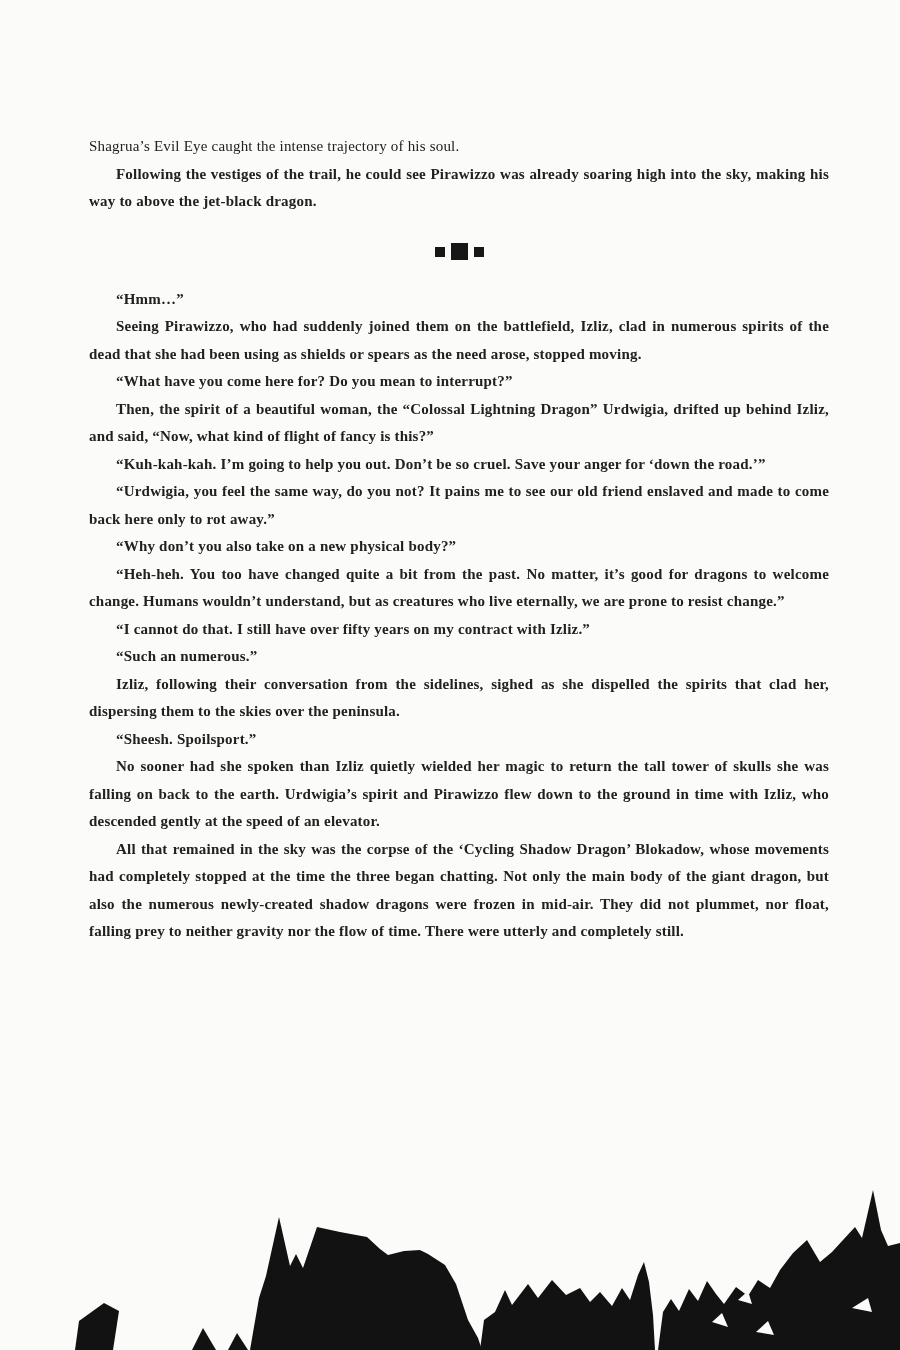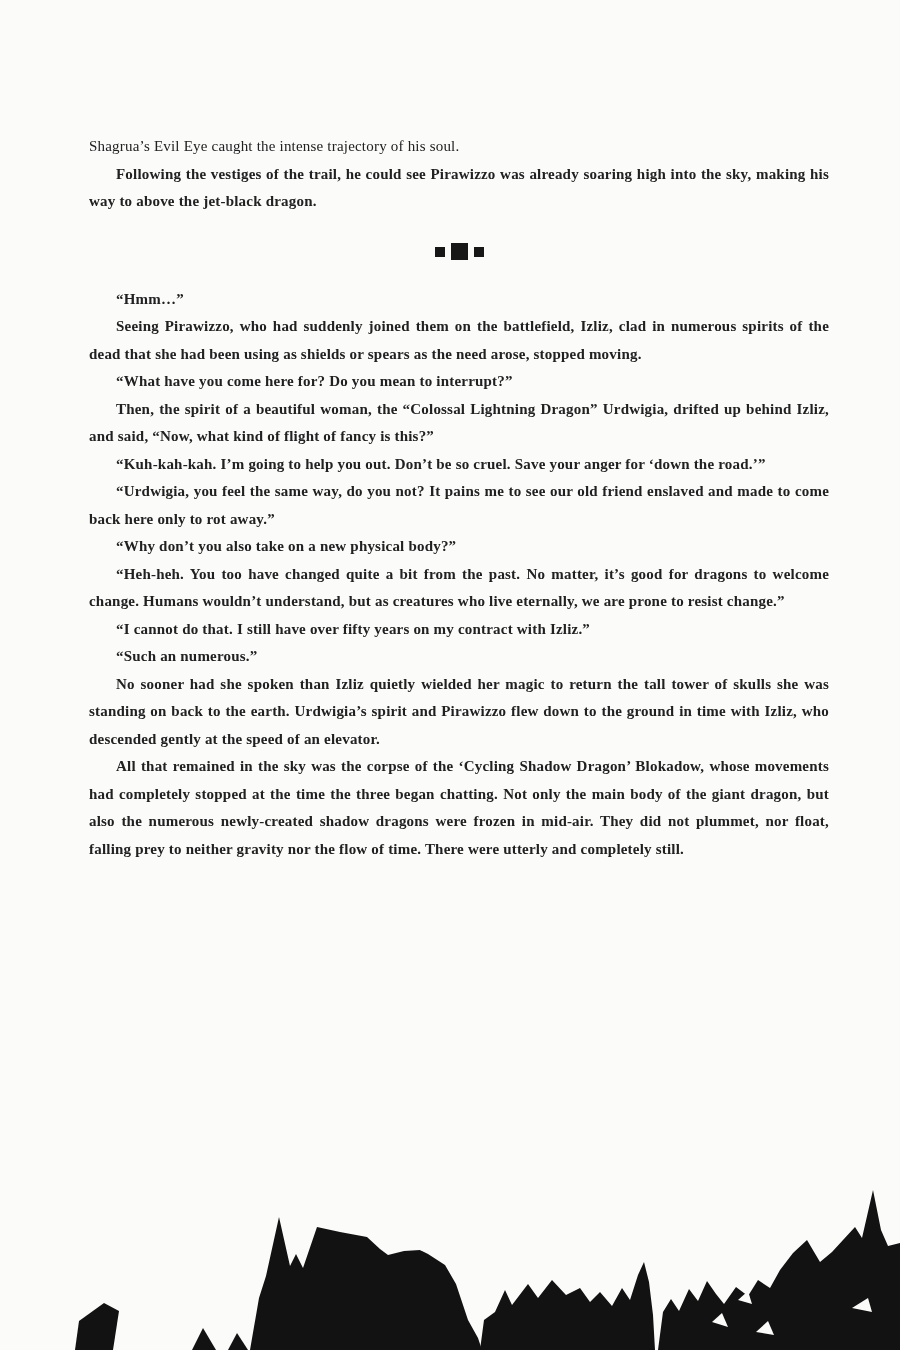--- a/index.html
+++ b/index.html
@@ -74,21 +74,23 @@
     <p class="indent">“Hmm…”</p>
     <p class="indent">Seeing Pirawizzo, who had suddenly joined them on the battlefield, Izliz, clad in numerous spirits of the dead that she had been using as shields or spears as the need arose, stopped moving.</p>
     <p class="indent">“What have you come here for? Do you mean to interrupt?”</p>
     <p class="indent">Then, the spirit of a beautiful woman, the “Colossal Lightning Dragon” Urdwigia, drifted up behind Izliz, and said, “Now, what kind of flight of fancy is this?”</p>
     <p class="indent">“Kuh-kah-kah. I’m going to help you out. Don’t be so cruel. Save your anger for ‘down the road.’”</p>
     <p class="indent">“Urdwigia, you feel the same way, do you not? It pains me to see our old friend enslaved and made to come back here only to rot away.”</p>
     <p class="indent">“Why don’t you also take on a new physical body?”</p>
     <p class="indent">“Heh-heh. You too have changed quite a bit from the past. No matter, it’s good for dragons to welcome change. Humans wouldn’t understand, but as creatures who live eternally, we are prone to resist change.”</p>
     <p class="indent">“I cannot do that. I still have over fifty years on my contract with Izliz.”</p>
     <p class="indent">“Such an numerous.”</p>
-    <p class="indent">No sooner had she spoken than Izliz quietly wielded her magic to return the tall tower of skulls she was standing on back to the earth. Urdwigia’s spirit and Pirawizzo flew down to the ground in time with Izliz, who descended gently at the speed of an elevator.</p>
+    <p class="indent">Izliz, following their conversation from the sidelines, sighed as she dispelled the spirits that clad her, dispersing them to the skies over the peninsula.</p>
+    <p class="indent">“Sheesh. Spoilsport.”</p>
+    <p class="indent">No sooner had she spoken than Izliz quietly wielded her magic to return the tall tower of skulls she was falling on back to the earth. Urdwigia’s spirit and Pirawizzo flew down to the ground in time with Izliz, who descended gently at the speed of an elevator.</p>
     <p class="indent">All that remained in the sky was the corpse of the ‘Cycling Shadow Dragon’ Blokadow, whose movements had completely stopped at the time the three began chatting. Not only the main body of the giant dragon, but also the numerous newly-created shadow dragons were frozen in mid-air. They did not plummet, nor float, falling prey to neither gravity nor the flow of time. There were utterly and completely still.</p>
   </div>
 
   <div class="illustration">
     <svg viewBox="0 0 900 170" xmlns="http://www.w3.org/2000/svg">
       <g fill="#121212">
 
         <polygon points="75,170 79,141 104,123 119,131 113,170"></polygon>
 
         <polygon points="192,170 203,148 216,170"></polygon>

